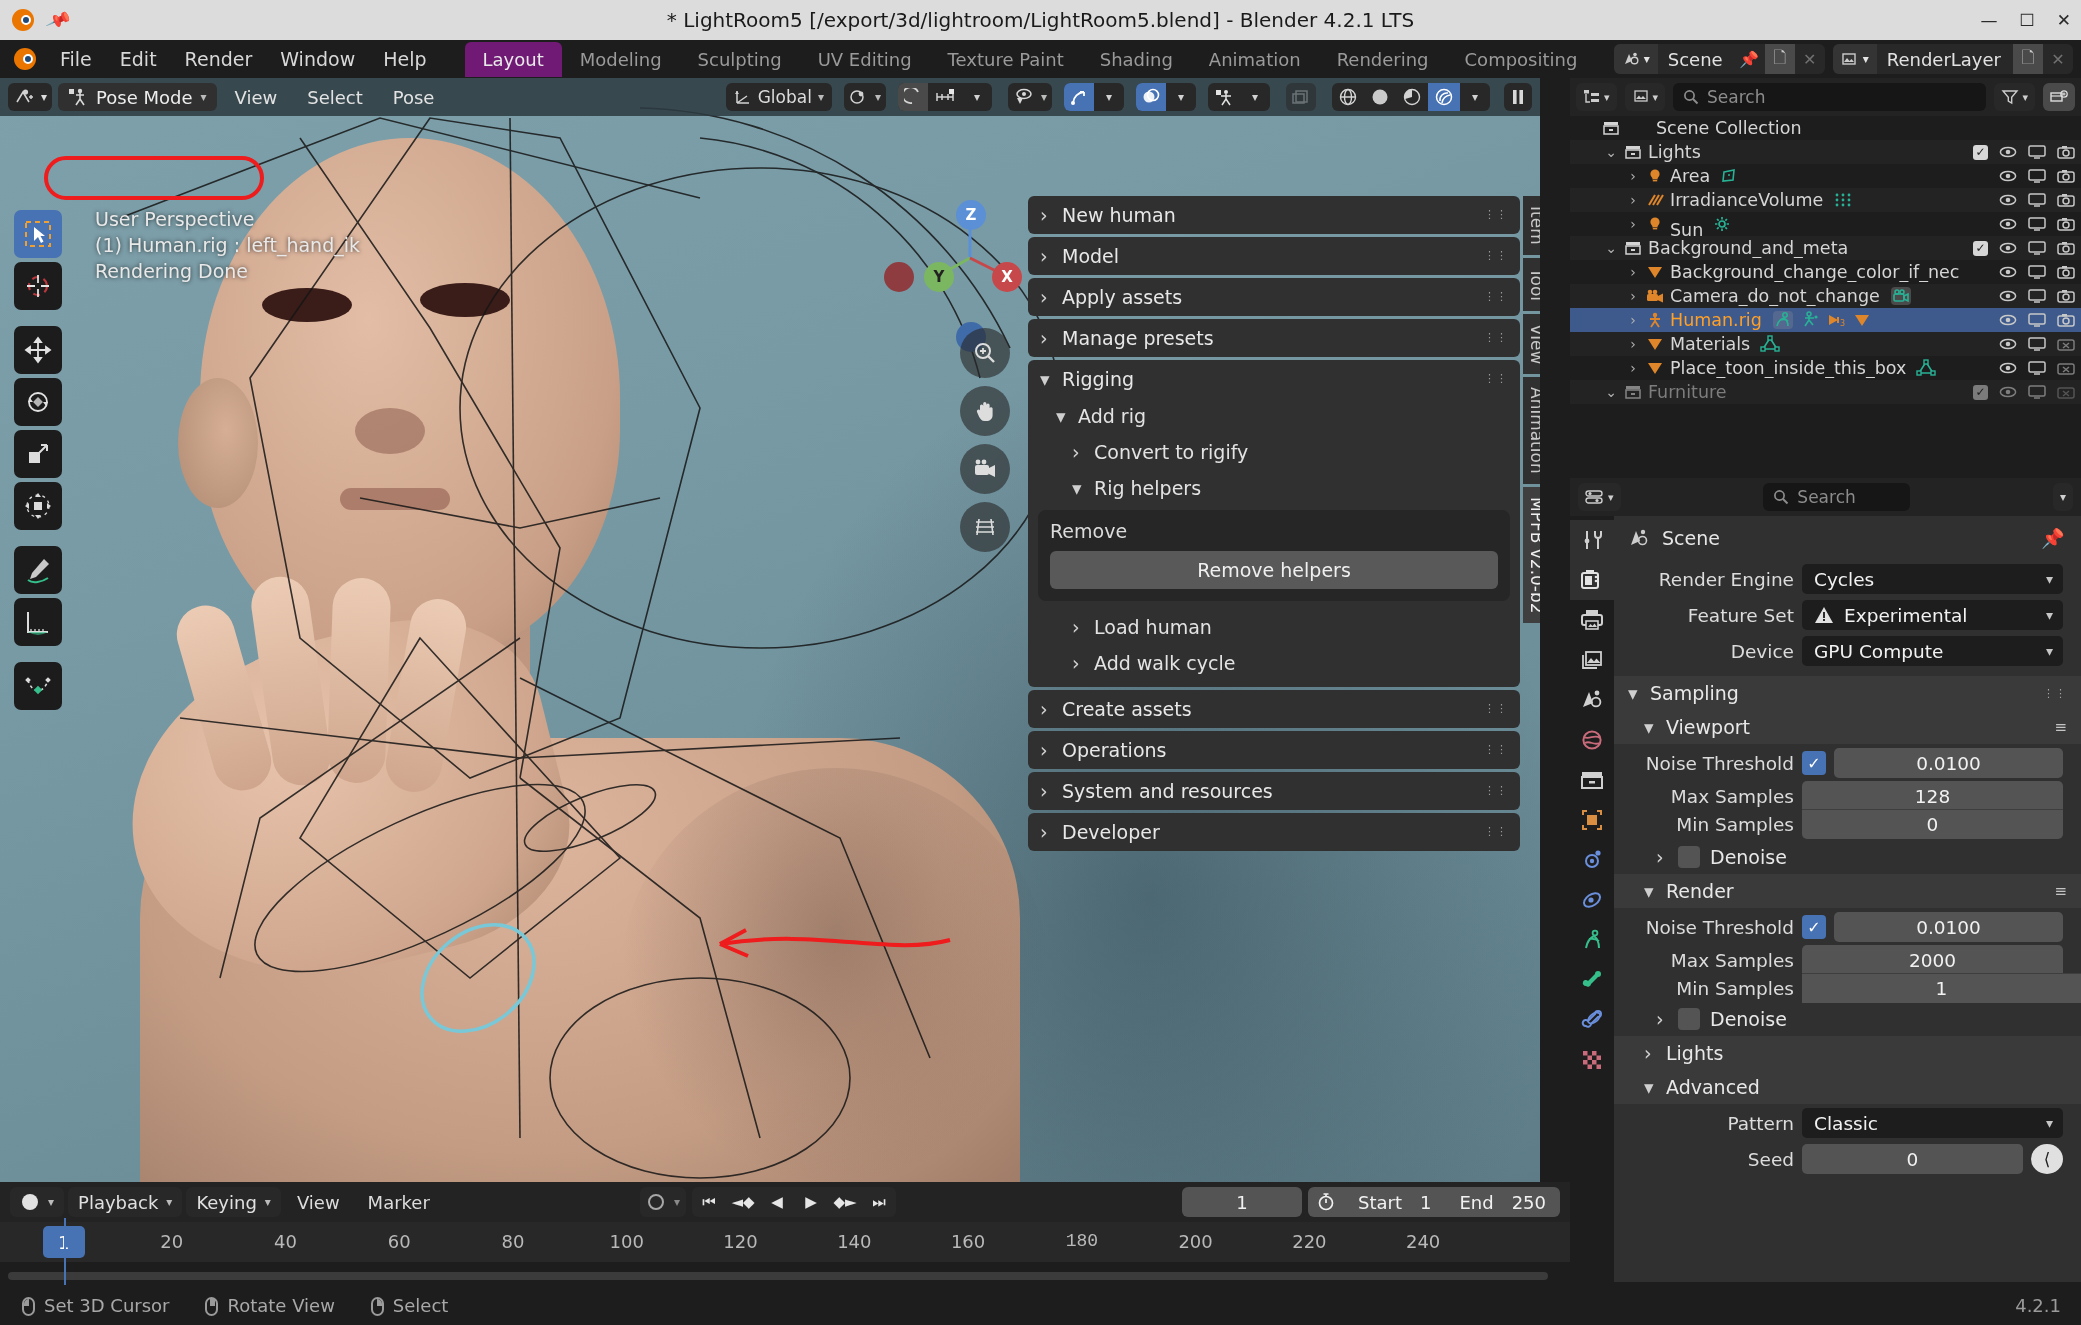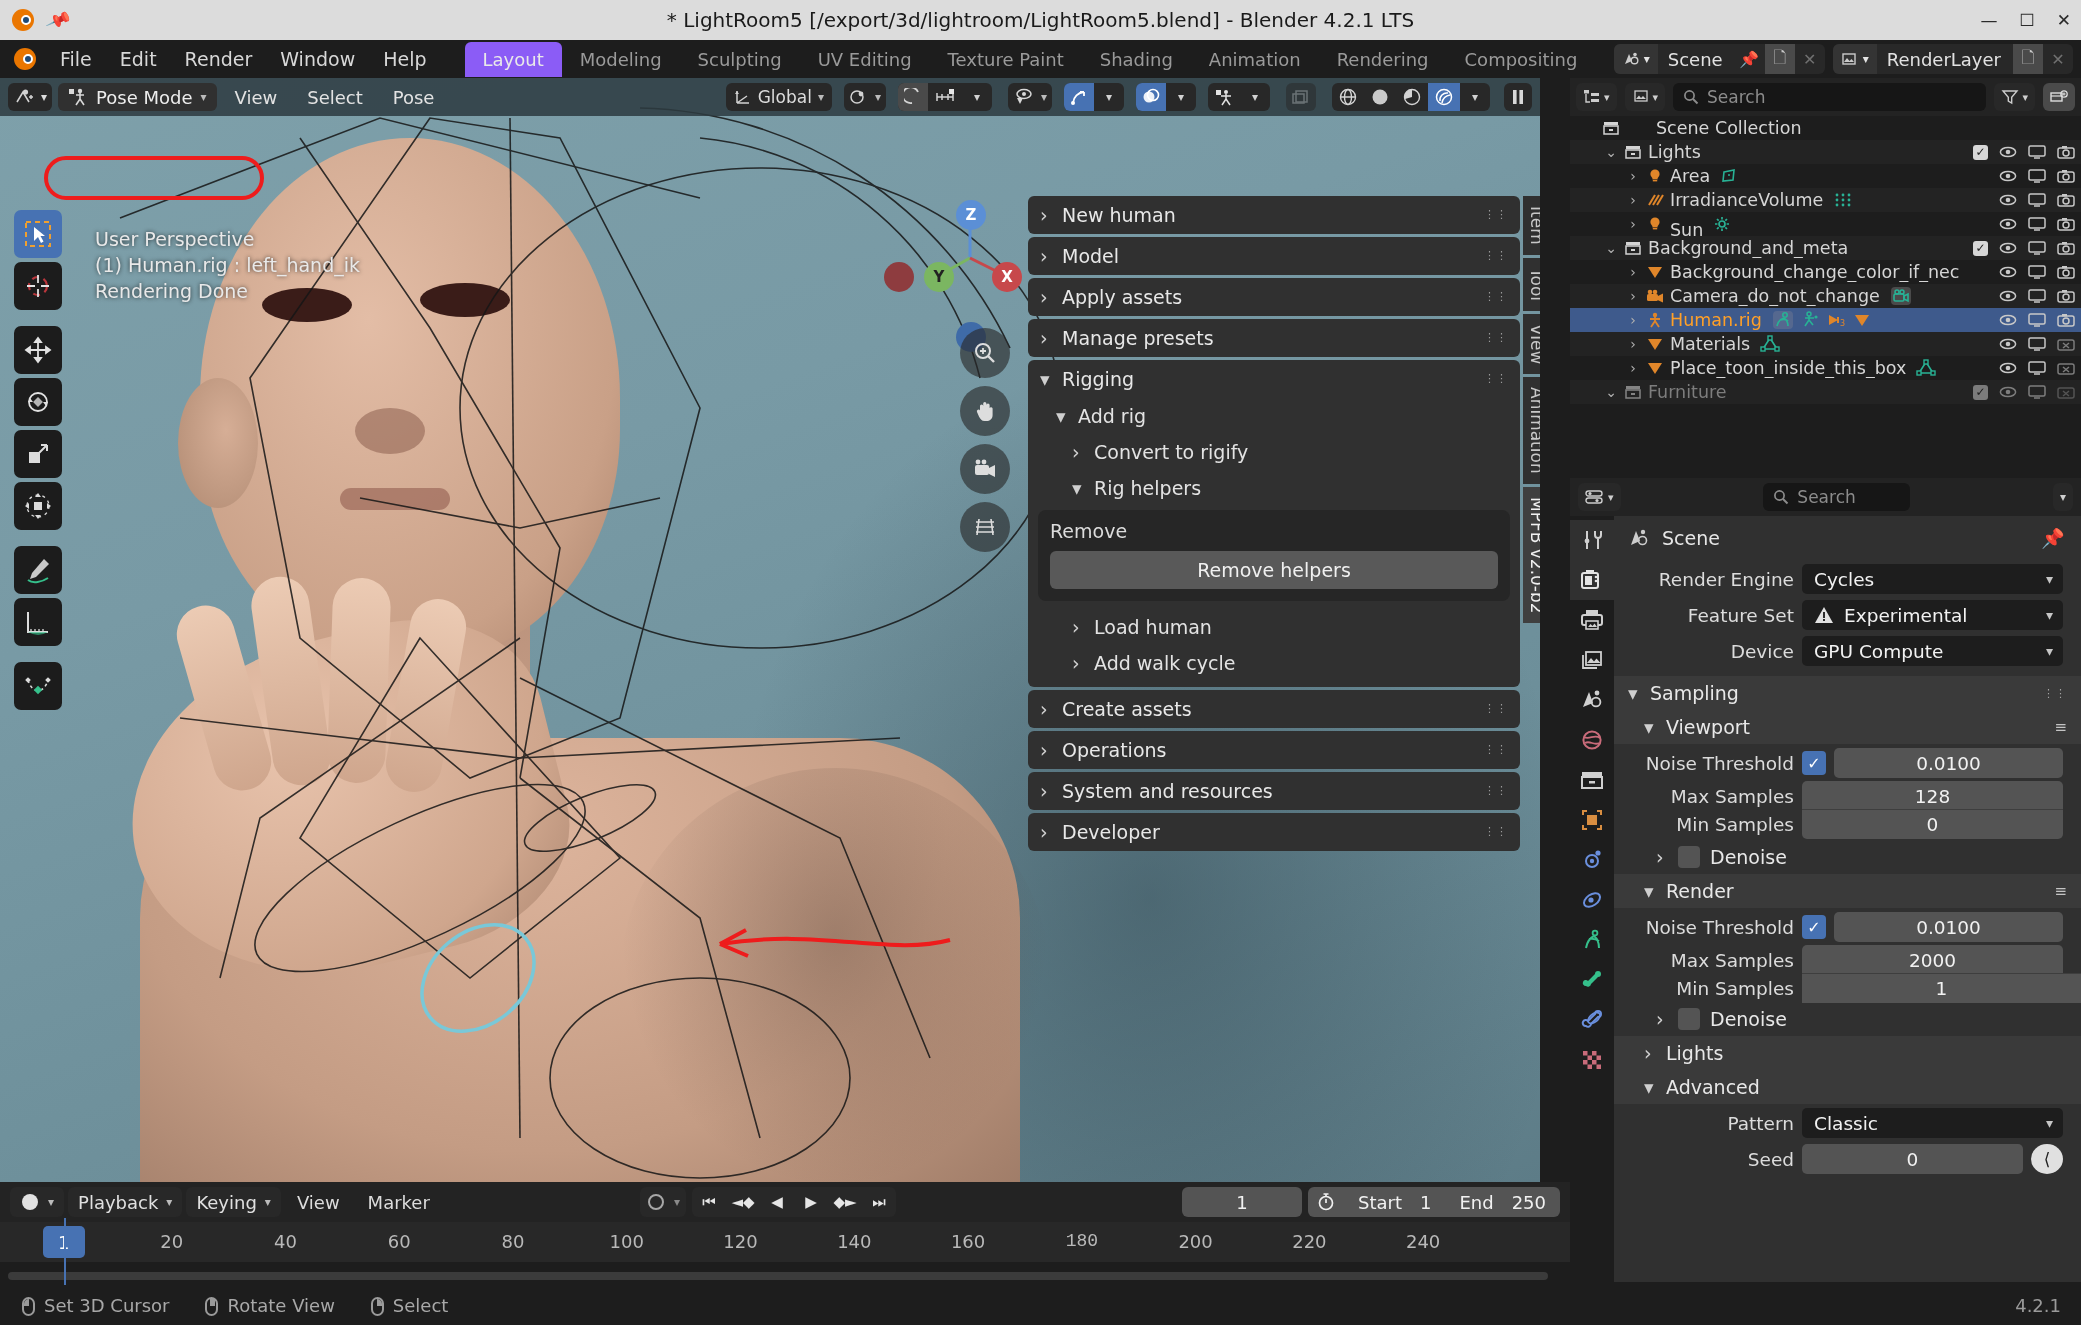--- a/index.html
+++ b/index.html
@@ -22,21 +22,21 @@
   .pin-ico { font-size:18px; color:#2b2b2b; transform:rotate(20deg); }
 
   
   #topbar { position:absolute; left:0; top:40px; width:2081px; height:38px;
     background:#1d1d1d; display:flex; align-items:center; }
   #topbar .menu { display:flex; align-items:center; gap:0; }
   #topbar .menu .mi { padding:4px 14px; font-size:19px; color:#d8d8d8; border-radius:4px; }
   #topbar .blogo { margin:0 10px 0 14px; }
   .ws-tabs { display:flex; align-items:center; margin-left:24px; }
   .ws-tab { padding:7px 18px; font-size:18px; color:#9a9a9a; border-radius:6px 6px 0 0; }
-  .ws-tab.active { background:#8b5cf6; color:#e9e9e9; }
+  .ws-tab.active { background:#701a75; color:#e9e9e9; }
   .ws-plus { padding:4px 12px; color:#b4b4b4; font-size:22px; }
 
   
   .tb-scene { position:absolute; right:8px; top:4px; display:flex; align-items:center; gap:8px; }
   .blk { display:flex; align-items:center; background:#282828; border-radius:6px; height:30px; overflow:hidden; }
   .blk .dd { display:flex; align-items:center; gap:4px; padding:0 8px; background:#343434; height:30px; }
   .blk .nm { padding:0 12px 0 10px; font-size:18px; color:#e2e2e2; }
   .blk .ic { width:30px; height:30px; display:flex; align-items:center; justify-content:center;
     color:#c9c9c9; font-size:16px; }
   .blk .ic.on { background:#4a4a4a; }
@@ -60,21 +60,21 @@
     background:radial-gradient(ellipse at 45% 20%, #ddb49c, #c49c84 60%, #9d7a66 100%); }
   #shoulderShadow { left:620px; top:690px; width:430px; height:420px; border-radius:50%;
     background:radial-gradient(ellipse at 50% 40%, rgba(80,60,50,.35), rgba(80,60,50,0) 70%); }
   #arm { left:130px; top:560px; width:430px; height:330px; border-radius:60% 40% 40% 60%;
     transform:rotate(-14deg);
     background:radial-gradient(ellipse at 40% 30%, #e8c3ac, #cfa68d 70%, #ac8670 100%); }
   .finger { position:absolute; border-radius:50px; background:linear-gradient(180deg,#eccbb4,#cfa68d); }
   svg#rigsvg { position:absolute; inset:0; }
 
   .vp-overlay-text { position:absolute; left:95px; top:128px; font-size:19px; color:#e9e9e9;
-    text-shadow:0 0 4px rgba(0,0,0,.75); line-height:1.37;margin-top:20px; }
+    text-shadow:0 0 4px rgba(0,0,0,.75); line-height:1.37; }
 
   
   #vpheader { position:absolute; left:0; top:0; width:1540px; height:38px;
     background:rgba(44,58,64,.86); display:flex; align-items:center; padding-left:8px; gap:6px; }
   .vp-btn { display:flex; align-items:center; gap:6px; background:#282828; border-radius:6px;
     height:28px; padding:0 8px; font-size:17px; color:#dcdcdc; }
   .vp-btn.tight { padding:0 5px; }
   .vp-menu { padding:4px 12px; font-size:18px; color:#e3e3e3; }
   .vp-seg { display:flex; background:#282828; border-radius:6px; height:28px; overflow:hidden; }
   .vp-seg > div { display:flex; align-items:center; justify-content:center;

